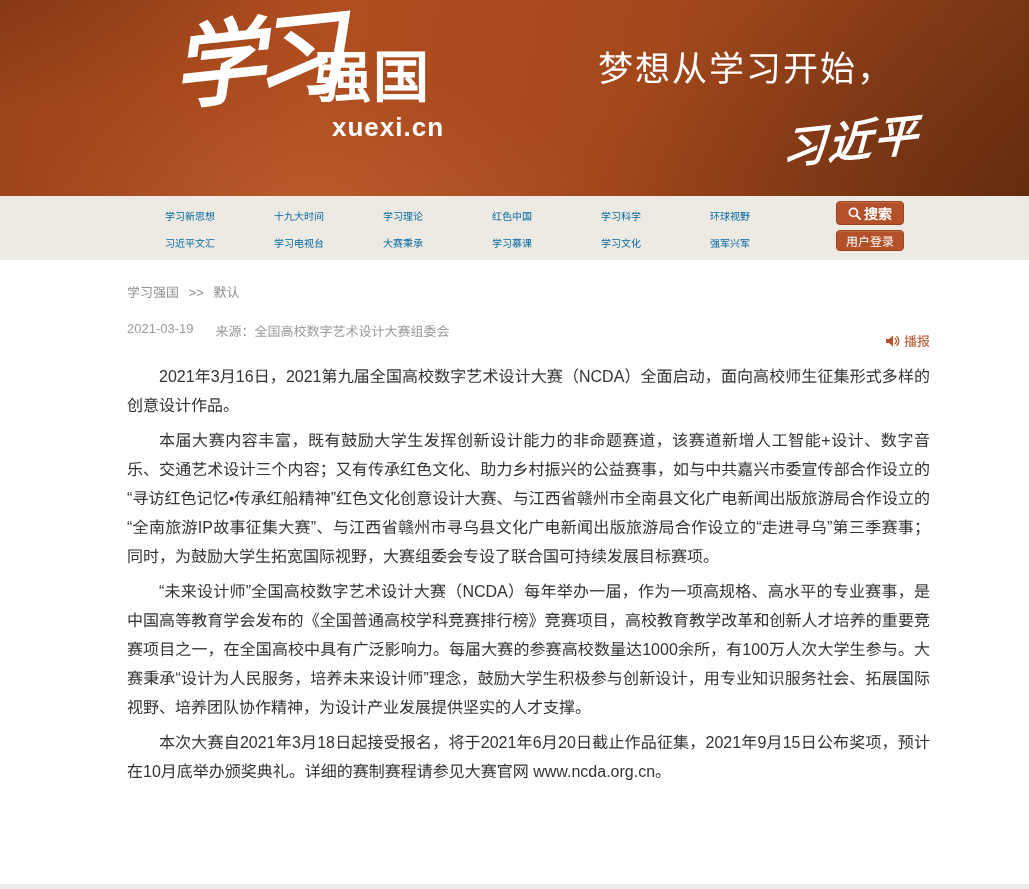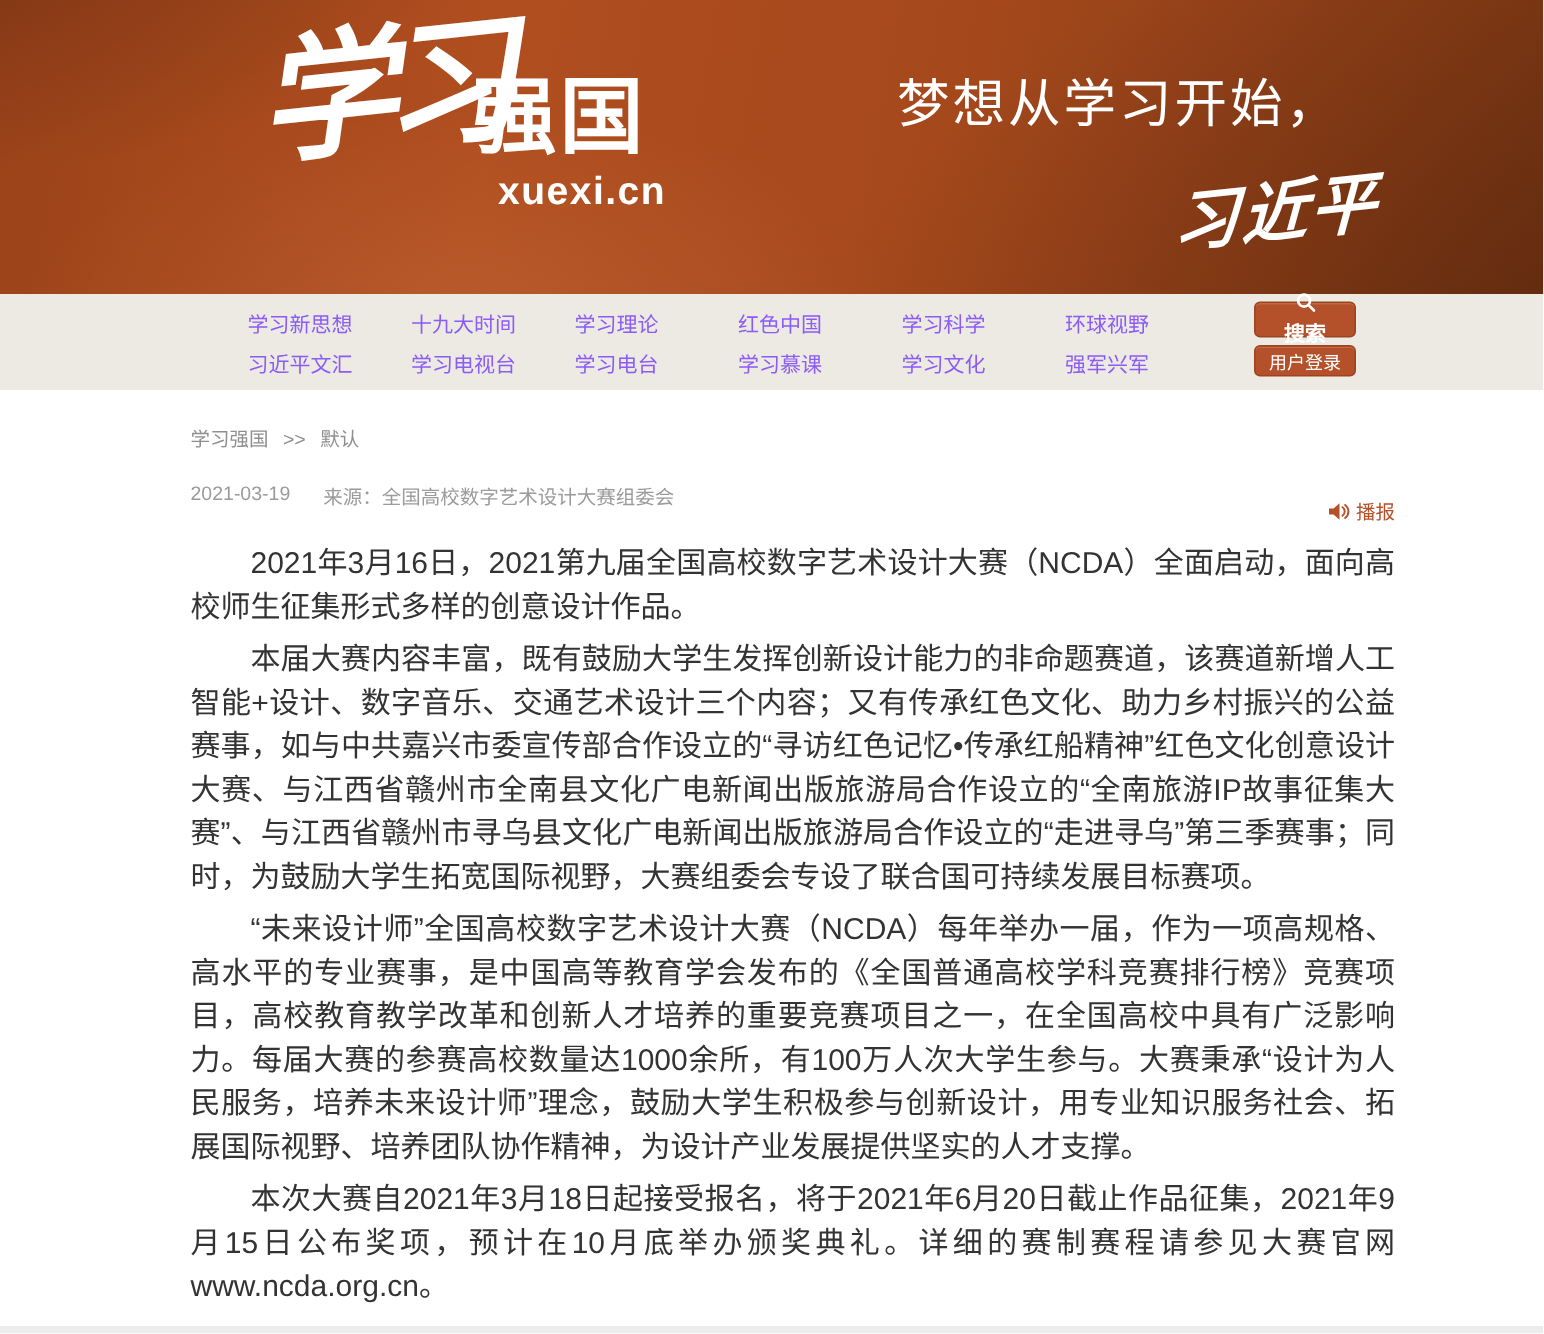--- a/index.html
+++ b/index.html
@@ -75,31 +75,30 @@
   }
   .nav-grid {
     position: absolute; left: 165px; top: 7px;
     display: grid;
     grid-template-columns: repeat(6, 109px);
     grid-auto-rows: 25px;
     row-gap: 2px;
     align-items: center;
   }
   .nav-item {
-    font-size: 14px; color: #8b5cf6; cursor: pointer; white-space: nowrap; font-family: Liberation Mono, monospace;
+    font-size: 10px; color: #0369a1; cursor: pointer; white-space: nowrap; font-family: Liberation Mono, monospace;
   }
   .nav-buttons { position: absolute; left: 836px; top: 5px; width: 70px; }
   .btn {
     display: flex; align-items: center; justify-content: center;
     background: #b4512a;
     border: 1px solid #9e431f;
     border-radius: 4px;
     color: #ffffff; cursor: pointer;
     box-shadow: inset 0 1px 0 rgba(255,255,255,0.15);
-    flex-direction: column;
   }
   .btn-search { width: 68px; height: 24px; font-size: 14px; font-weight: 700; gap: 3px; margin-bottom: 5px; }
   .btn-login { width: 68px; height: 21px; font-size: 12px; }
   .btn svg { display: block; }
 
   
   .content { position: relative; padding: 0 99px 0 127px; }
 
   .breadcrumb {
     margin-top: 22px;
@@ -123,21 +122,21 @@
   .meta-left { display: flex; gap: 22px; }
   .broadcast {
     display: flex; align-items: center; gap: 4px;
     color: #b5512a; font-size: 13px; cursor: pointer;
     position: relative; top: 10px;
   }
   .broadcast svg { display: block; }
 
   .article-body { margin-top: 22px; }
   .article-body p {
-    font-size: 20px; line-height: 29px; color: #333333;
+    font-size: 16px; line-height: 29px; color: #333333;
     text-indent: 2em;
     text-align: justify;
     margin-bottom: 6px;
   }
 
   .bottom-strip {
     position: absolute; left: 0; bottom: 0;
     width: 100%; height: 5px;
     background: #ececec;
   }
@@ -160,21 +159,21 @@
   <nav class="navband">
     <div class="nav-grid">
       <span class="nav-item">学习新思想</span>
       <span class="nav-item">十九大时间</span>
       <span class="nav-item">学习理论</span>
       <span class="nav-item">红色中国</span>
       <span class="nav-item">学习科学</span>
       <span class="nav-item">环球视野</span>
       <span class="nav-item">习近平文汇</span>
       <span class="nav-item">学习电视台</span>
-      <span class="nav-item">学习电台</span>
+      <span class="nav-item">大赛秉承</span>
       <span class="nav-item">学习慕课</span>
       <span class="nav-item">学习文化</span>
       <span class="nav-item">强军兴军</span>
     </div>
     <div class="nav-buttons">
       <div class="btn btn-search">
         <span>
           <svg width="13" height="13" viewBox="0 0 13 13">
             <circle cx="5.4" cy="5.4" r="4" fill="none" stroke="#ffffff" stroke-width="1.8"></circle>
             <line x1="8.4" y1="8.4" x2="12" y2="12" stroke="#ffffff" stroke-width="1.8" stroke-linecap="round"></line>

